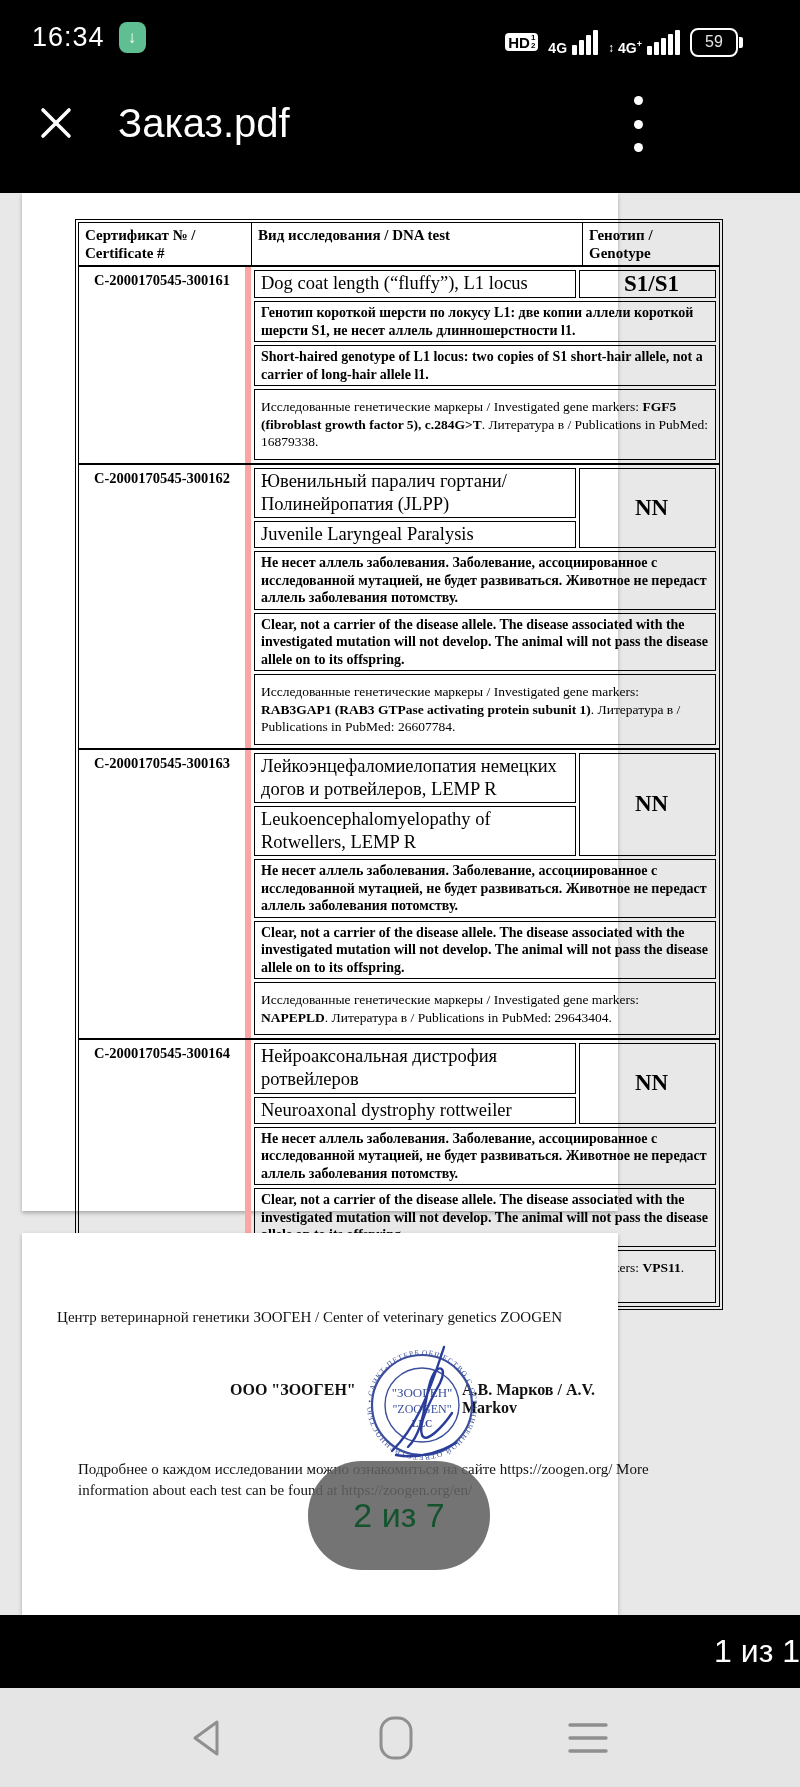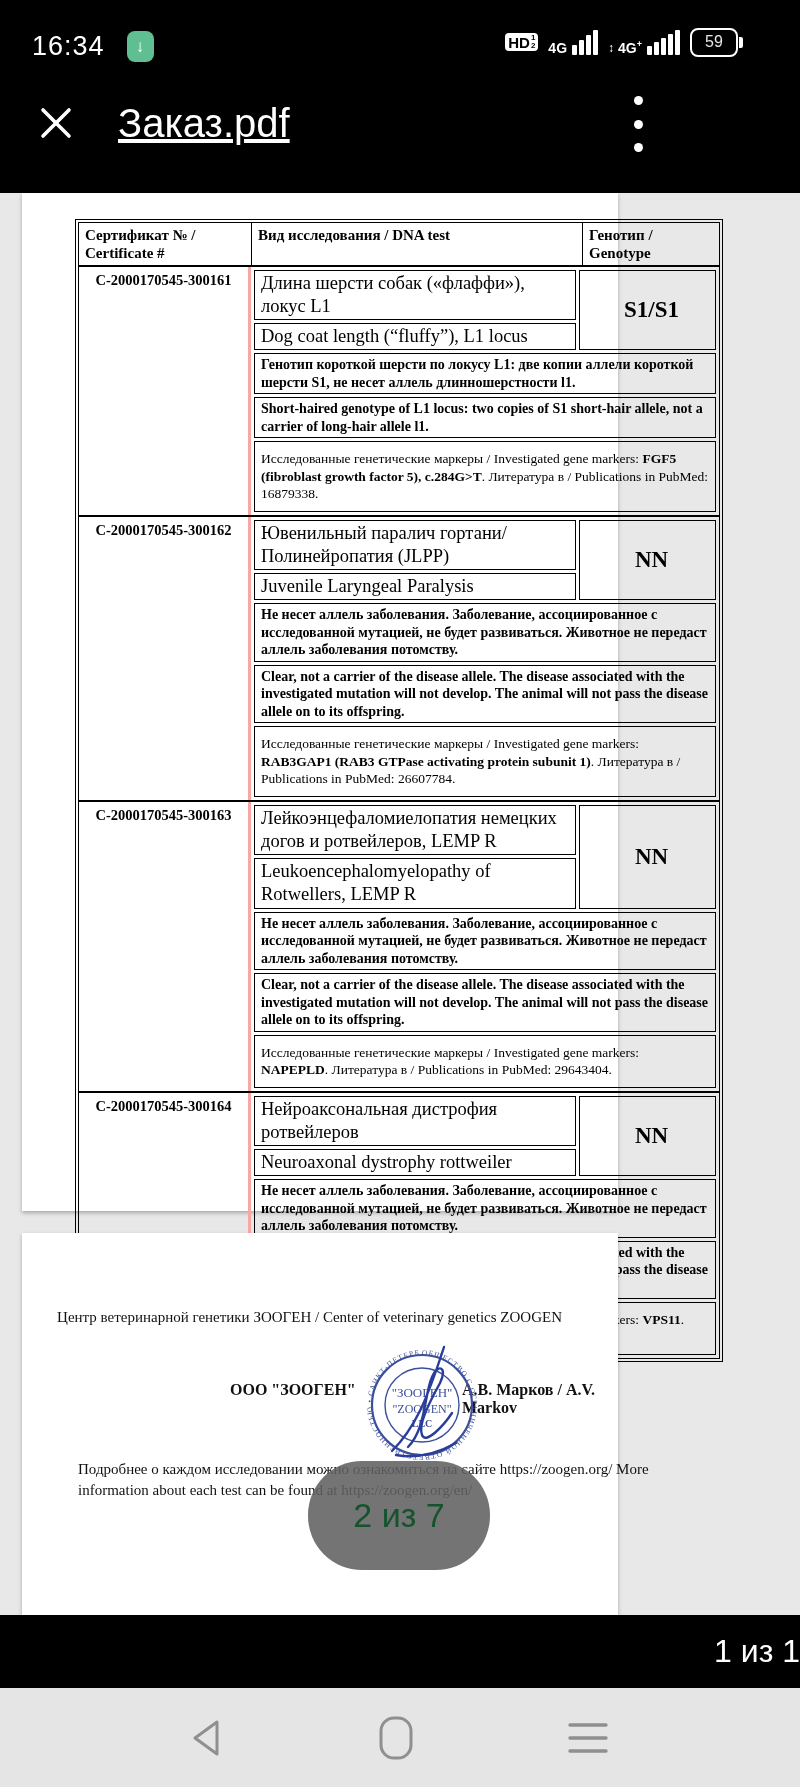--- a/index.html
+++ b/index.html
@@ -1,54 +1,54 @@
 <!DOCTYPE html>
 <html><head>
 <meta charset="utf-8">
 <style>
   html,body{margin:0;padding:0;background:#000;}
   .screen{position:relative;width:800px;height:1787px;overflow:hidden;background:#000;
           font-family:"Liberation Sans",sans-serif;}
   
   .chrome{position:absolute;top:0;left:0;width:800px;height:193px;background:#000;color:#fff;}
-  .status-bar{position:absolute;top:22px;left:0;width:800px;height:40px;display:flex;align-items:flex-end;gap:8px;}
+  .status-bar{position:absolute;top:22px;left:0;width:800px;height:40px;display:flex;align-items:flex-start;}
   .sb-time{margin-left:32px;font-size:27px;font-weight:400;letter-spacing:1px;}
   .dl-icon{margin-left:14px;width:27px;height:31px;border-radius:8px;background:#5fbf92;display:flex;align-items:center;justify-content:center;color:#fff;font-size:17px;font-weight:bold;}
   .sb-right{position:absolute;right:57px;top:0;height:40px;display:flex;align-items:center;gap:10px;}
   .hd-chip{background:#fff;color:#000;border-radius:4px;font-weight:bold;font-size:15px;padding:1px 3px;line-height:1;display:flex;align-items:center;}
   .hd-frac{display:inline-flex;flex-direction:column;font-size:8px;line-height:1;margin-left:1px;}
   .sig{display:flex;align-items:flex-end;gap:3px;}
   .sig .lbl{font-size:14px;font-weight:bold;line-height:1;margin-right:2px;}
   .sig .lbl sup{font-size:9px;}
   .bars{display:flex;align-items:flex-end;gap:2px;}
   .bars i{display:block;width:5px;background:#fff;border-radius:1px;}
   .updown{font-size:12px;margin-right:1px;}
   .battery{display:flex;align-items:center;}
   .batt-body{width:44px;height:25px;border:2px solid #fff;border-radius:8px;display:flex;align-items:center;justify-content:center;font-size:16px;color:#e5e5e5;}
   .batt-nub{width:4px;height:11px;background:#fff;border-radius:0 2px 2px 0;margin-left:1px;}
-  .app-bar{position:absolute;top:88px;left:0;width:688px;height:70px;display:flex;align-items:center;text-decoration:underline;}
+  .app-bar{position:absolute;top:88px;left:0;width:688px;height:70px;display:flex;align-items:center;}
   .close-x{margin-left:38px;width:36px;height:36px;cursor:pointer;}
   .doc-title{margin-left:44px;font-size:40px;color:#fff;}
   .menu-dots{position:absolute;right:40px;top:8px;width:20px;height:56px;display:flex;flex-direction:column;align-items:center;justify-content:space-between;cursor:pointer;}
   .menu-dots i{width:9px;height:9px;border-radius:50%;background:#fff;}
   
   .viewer{position:absolute;top:193px;left:0;width:800px;height:1422px;background:#e8e8e8;}
   .page{position:absolute;left:22px;width:596px;background:#fff;box-shadow:0 2px 4px rgba(0,0,0,0.28);}
   .page1{top:0;height:1018px;}
   .page2{top:1040px;height:382px;}
   
   .doc-table{position:absolute;left:56px;top:29px;width:642px;border:1px solid #000;outline:1px solid #000;outline-offset:2px;
              font-family:"Liberation Serif",serif;color:#000;box-sizing:border-box;}
   .thead{display:grid;grid-template-columns:172px 331px 1fr;border-bottom:2px solid #000;}
   .thead .th{padding:3px 6px;font-size:15px;font-weight:bold;line-height:1.2;}
   .thead .th+.th{border-left:1px solid #000;}
   .pre{white-space:pre-line;}
   .block{display:grid;grid-template-columns:172px 1fr;}
   .block+.block{border-top:2px solid #000;}
-  .cert-cell{border-right:3px solid #fca5a5;padding:5px 4px;font-size:14.5px;font-weight:bold;text-align:center;}
+  .cert-cell{border-right:6px solid #fca5a5;padding:5px 4px;font-size:14.5px;font-weight:bold;text-align:center;}
   .right-col{display:flex;flex-direction:column;gap:3px;padding:3px;}
   .name-row{display:flex;gap:3px;}
   .name-stack{width:322px;display:flex;flex-direction:column;gap:3px;}
   .name-box{border:1px solid #000;padding:1px 6px;font-size:18.5px;line-height:1.25;flex:1;display:flex;align-items:center;}
   .geno-box{flex:1;border:1px solid #000;display:flex;align-items:center;justify-content:center;font-size:23px;font-weight:bold;padding-left:8px;}
   .desc-box{border:1px solid #000;padding:2px 6px;font-size:14px;font-weight:bold;line-height:1.25;}
   .markers-box{border:1px solid #000;padding:8px 6px;font-size:13.5px;line-height:1.3;}
   .markers-box b{font-weight:bold;}
   
   .p2-center-line{position:absolute;top:76px;right:56px;font-family:"Liberation Serif",serif;font-size:15px;color:#111;}
@@ -136,21 +136,20 @@
 Certificate #</div>
           <div class="th">Вид исследования / DNA test</div>
           <div class="th">Генотип / Genotype</div>
         </div>
 
         <div class="block">
           <div class="cert-cell">C-2000170545-300161</div>
           <div class="right-col">
             <div class="name-row">
               <div class="name-stack">
-                <div class="name-box">Длина шерсти собак («флаффи»), локус L1</div>
                 <div class="name-box">Dog coat length (“fluffy”), L1 locus</div>
               </div>
               <div class="geno-box">S1/S1</div>
             </div>
             <div class="desc-box">Генотип короткой шерсти по локусу L1: две копии аллели короткой шерсти S1, не несет аллель длинношерстности l1.</div>
             <div class="desc-box">Short-haired genotype of L1 locus: two copies of S1 short-hair allele, not a carrier of long-hair allele l1.</div>
             <div class="markers-box">
               <span>Исследованные генетические маркеры / Investigated gene markers: </span><b>FGF5 (fibroblast growth factor 5), c.284G&gt;T</b><span>. Литература в / Publications in PubMed: 16879338.</span>
             </div>
           </div>

